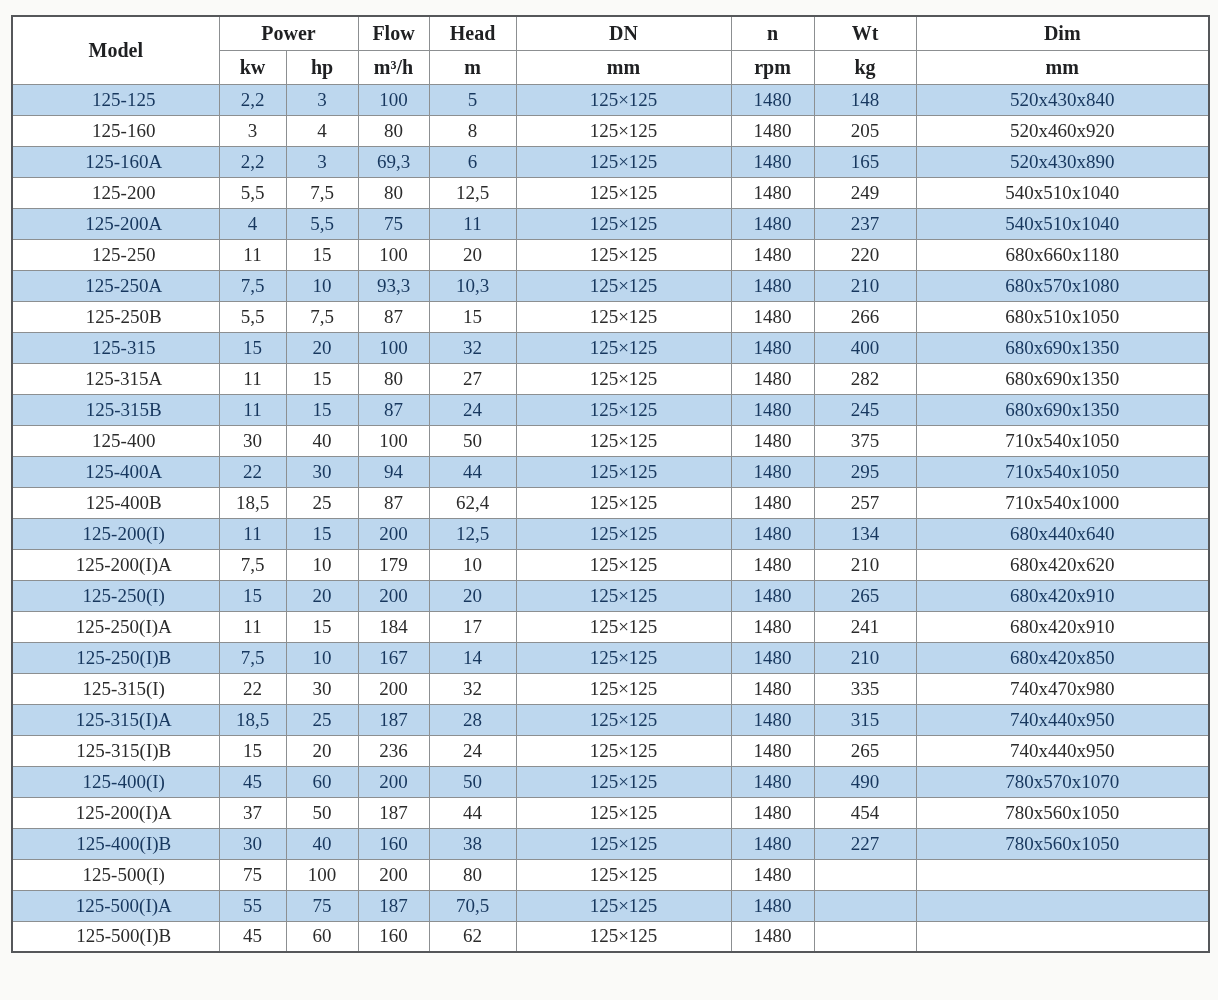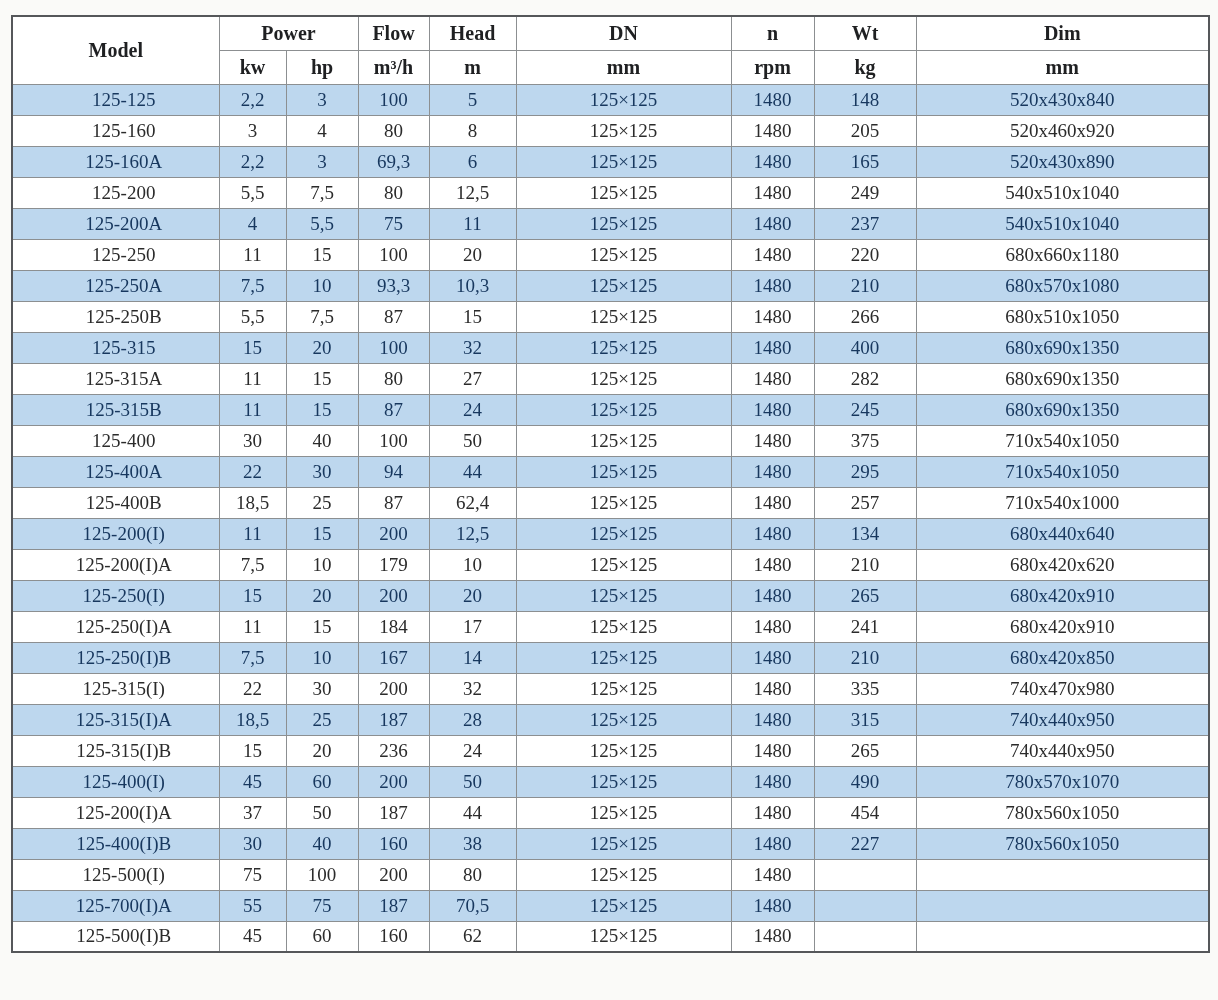--- a/index.html
+++ b/index.html
@@ -382,21 +382,21 @@
           <td>75</td>
           <td>100</td>
           <td>200</td>
           <td>80</td>
           <td>125×125</td>
           <td>1480</td>
           <td></td>
           <td></td>
         </tr>
         <tr class="alt">
-          <td class="model">125-700(I)A</td>
+          <td class="model">125-500(I)A</td>
           <td>55</td>
           <td>75</td>
           <td>187</td>
           <td>70,5</td>
           <td>125×125</td>
           <td>1480</td>
           <td></td>
           <td></td>
         </tr>
         <tr>

